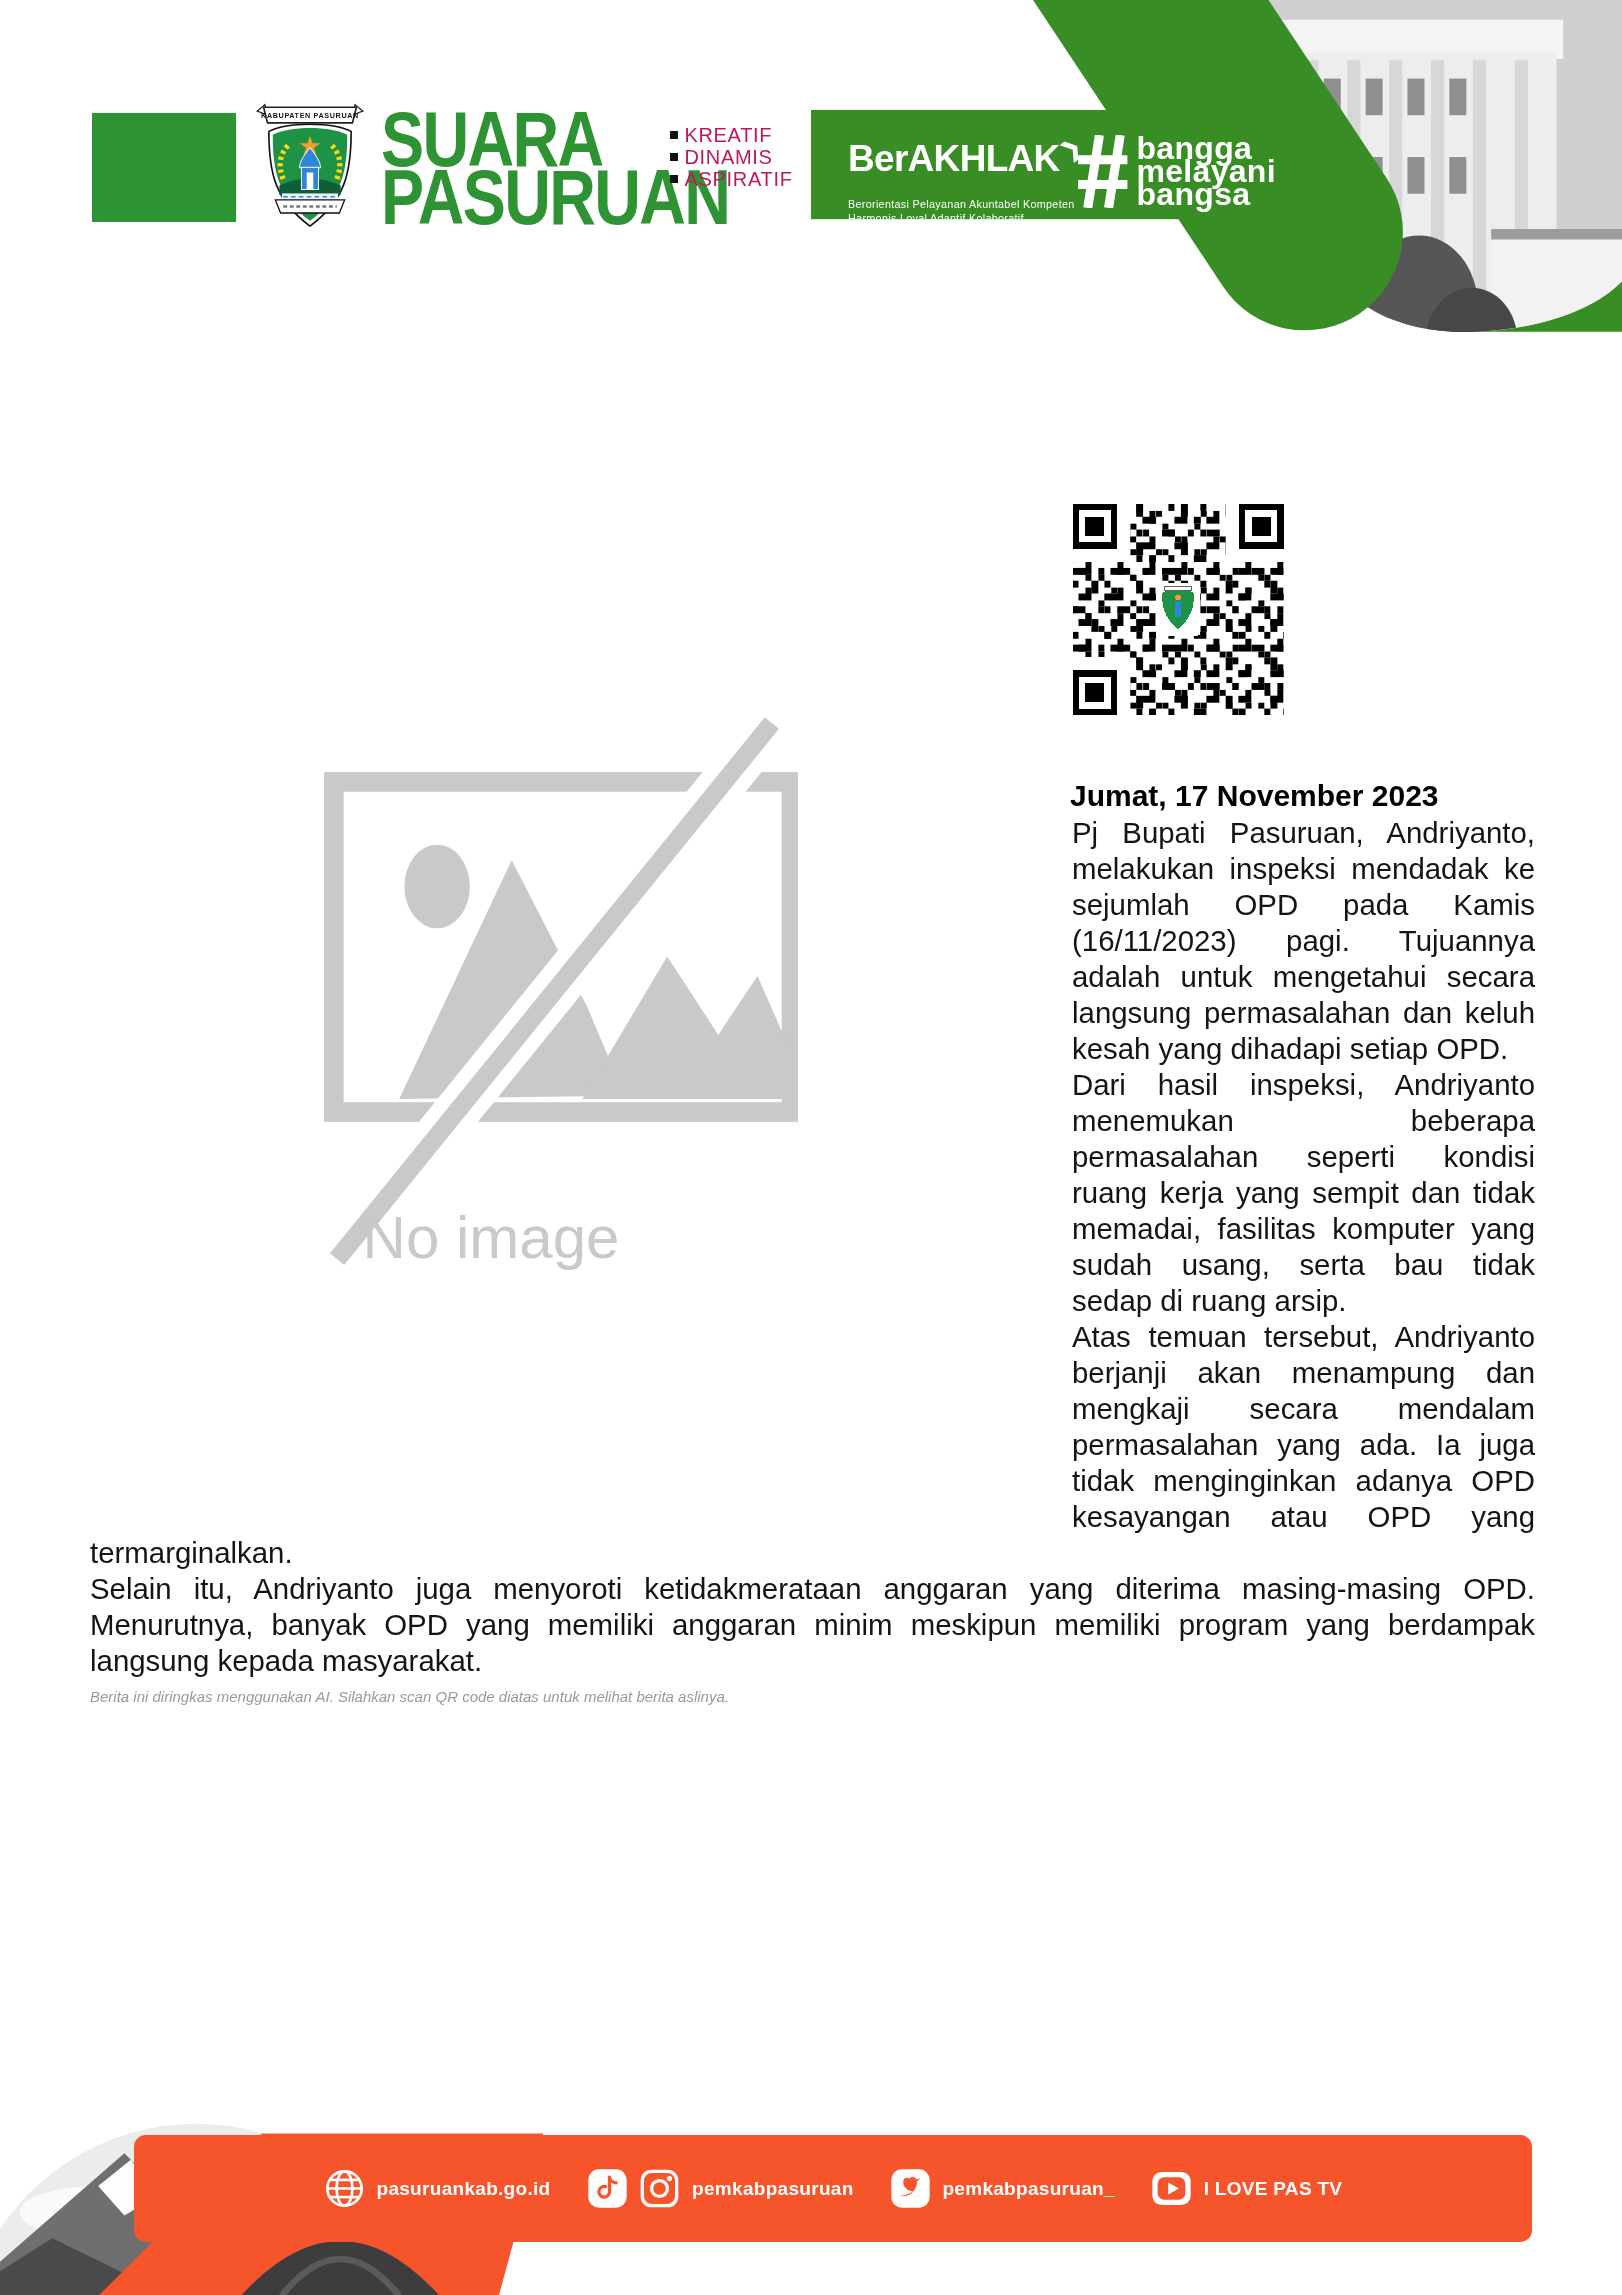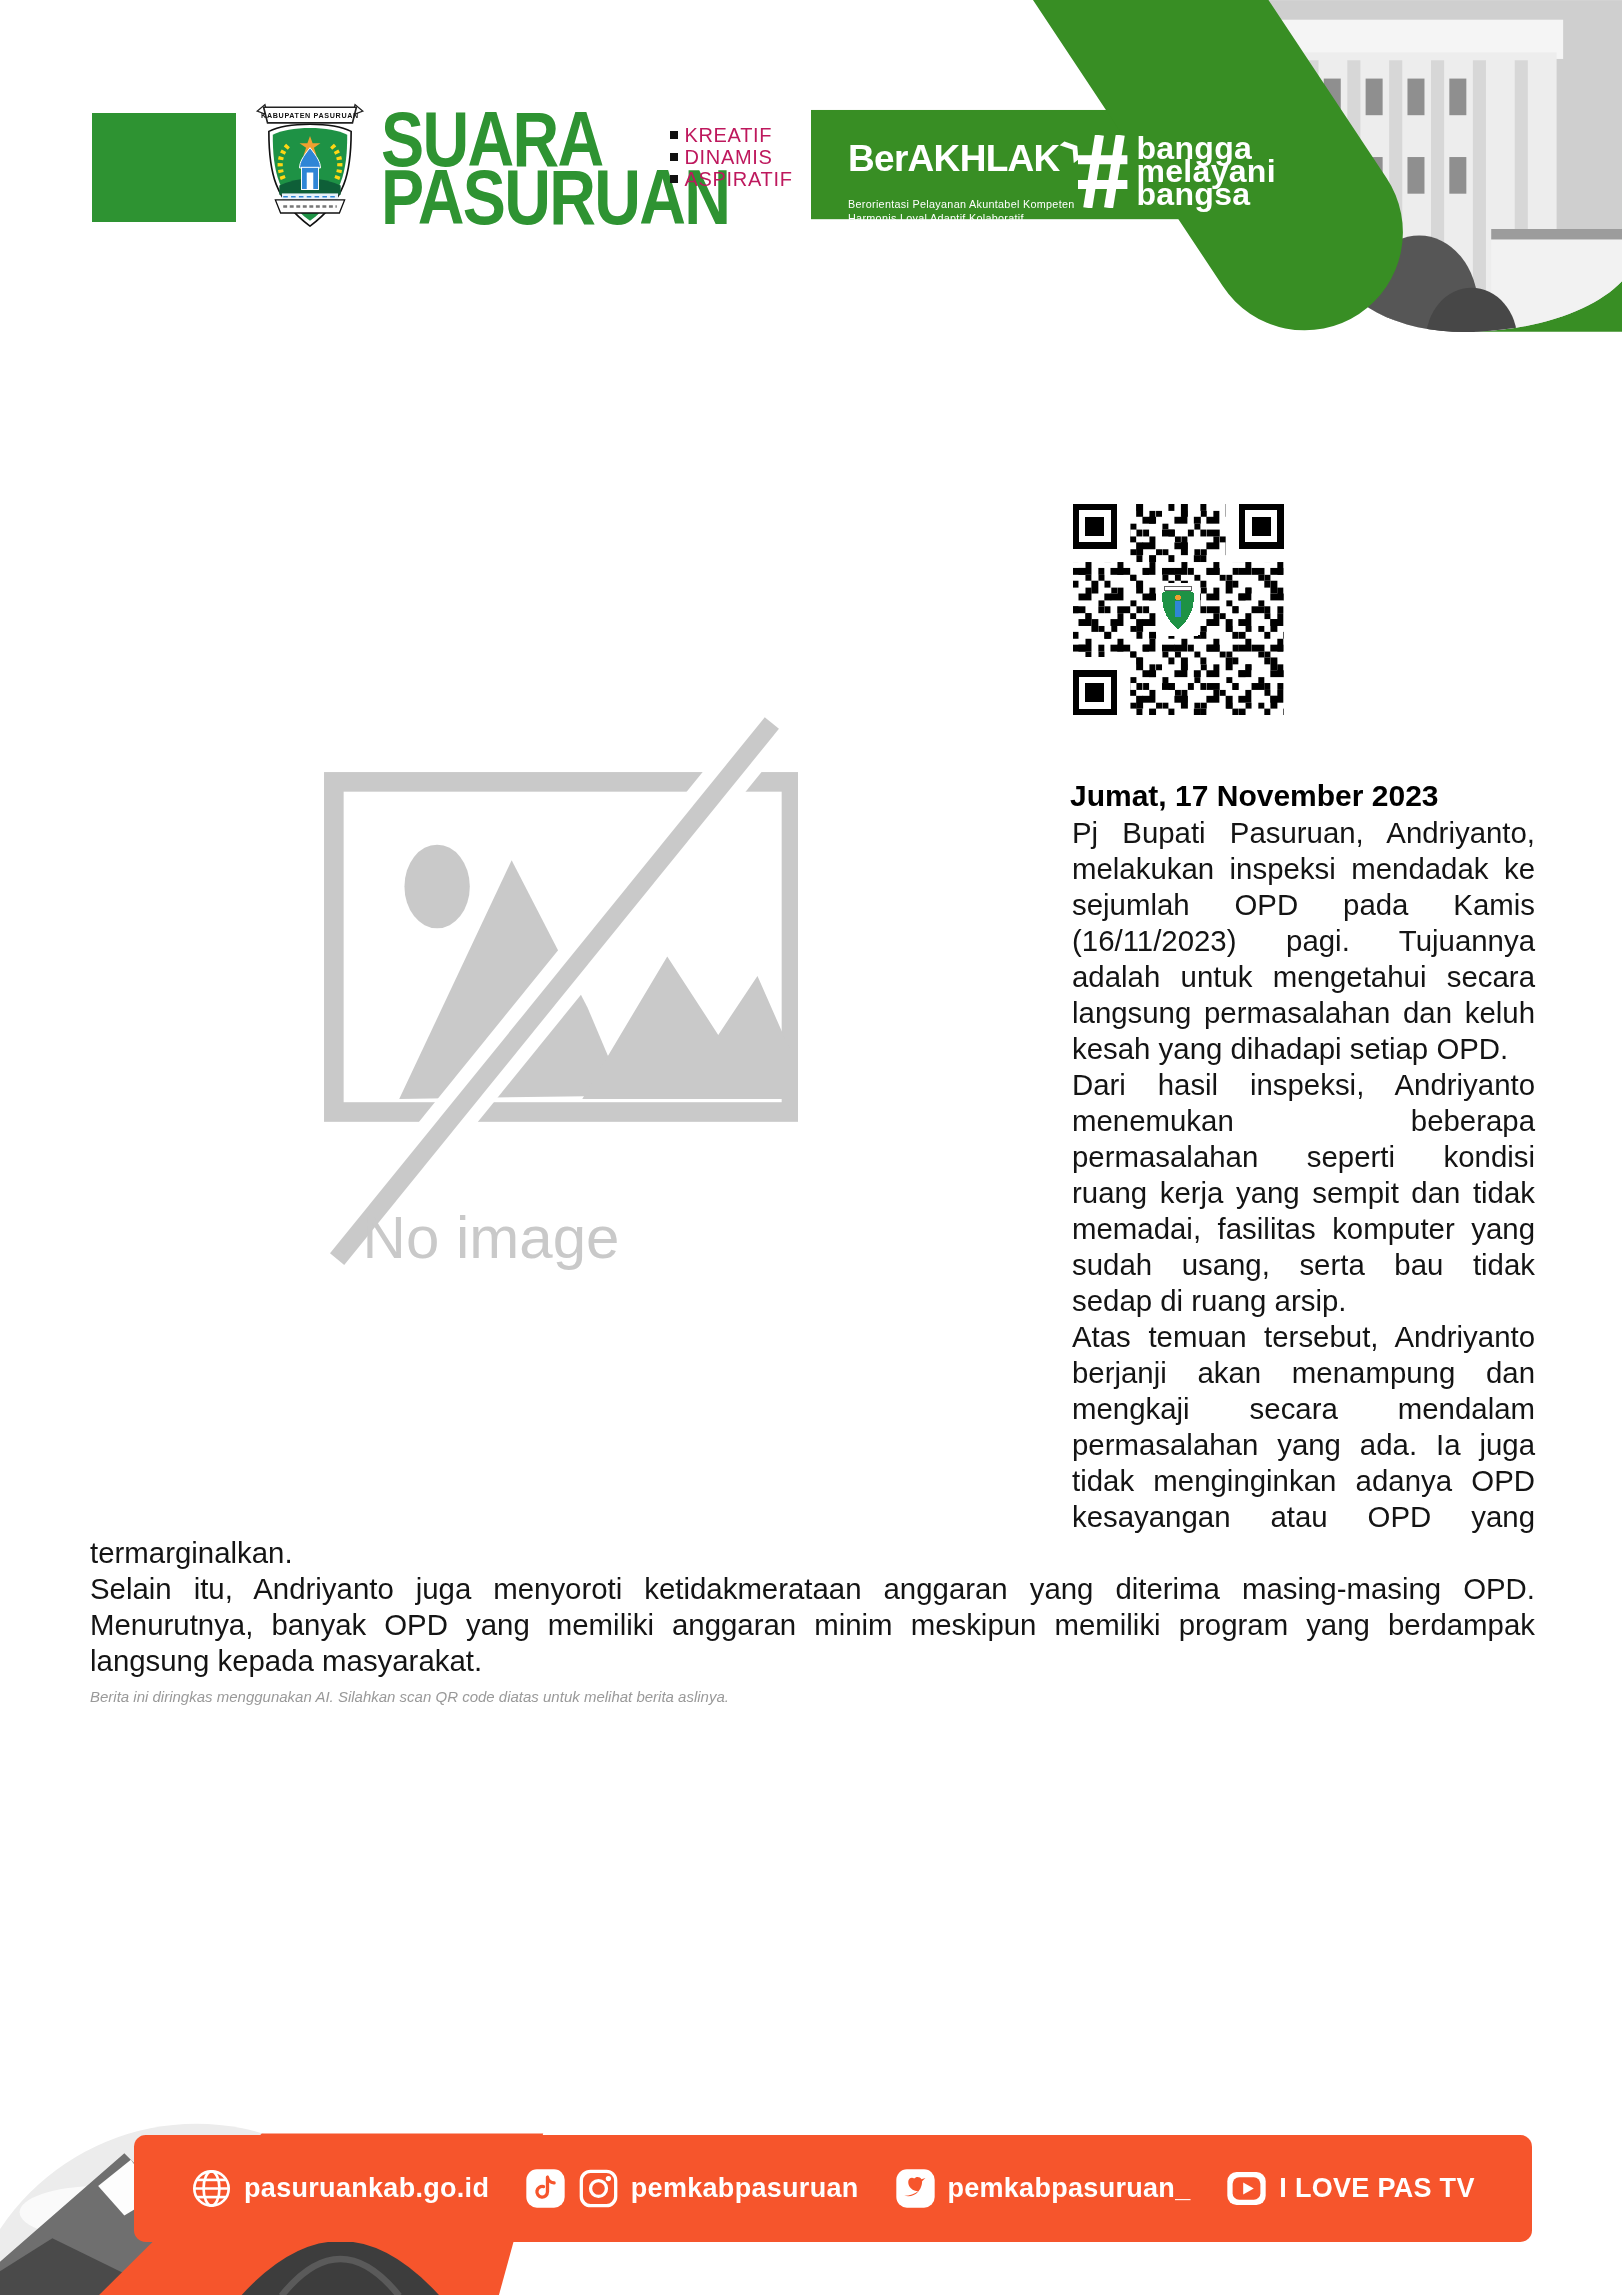--- a/index.html
+++ b/index.html
@@ -66,21 +66,21 @@
   }
 
   
   .footer-art { position:absolute; left:0; top:2055px; width:1623px; height:241px; }
   .footer-bar {
     position:absolute; left:134px; top:2135px; width:1398px; height:107px;
     background:#F6552C; border-radius:11.8px; z-index:5;
     display:flex; align-items:center; justify-content:center; gap:36px;
   }
   .f-group { display:flex; align-items:center; gap:11.8px; }
-  .f-label { color:#fff; font-size:27px; font-weight:bold; letter-spacing:0.3px; white-space:nowrap; }
+  .f-label { color:#fff; font-size:19px; font-weight:bold; letter-spacing:0.3px; white-space:nowrap; }
   .f-icon { width:41px; height:41px; display:block; }
 </style>
 </head>
 <body>
 
 <div class="page">
 
   <div class="brand-rect"></div>
 
   <svg class="crest" viewBox="0 0 174 196">

